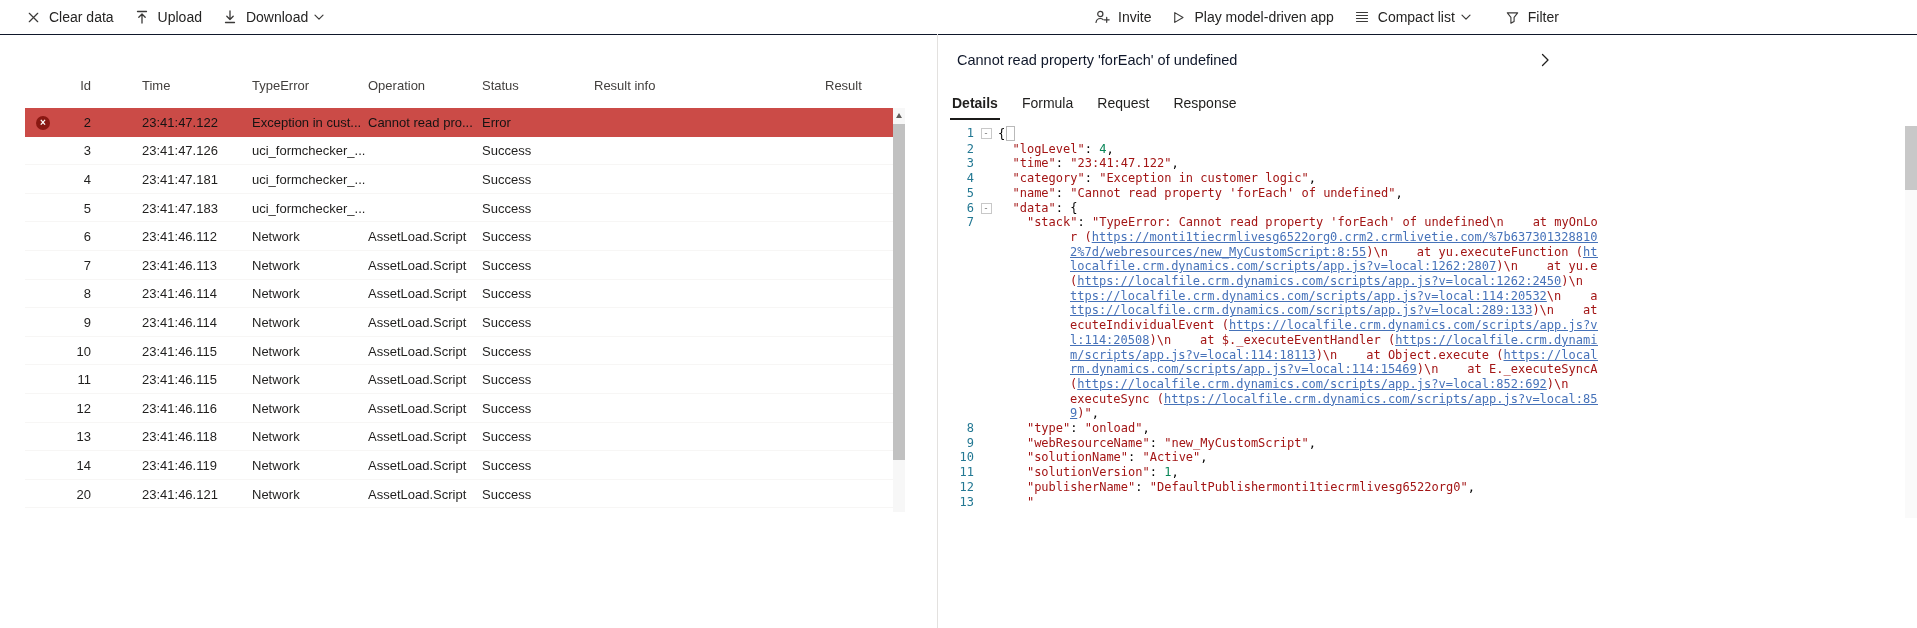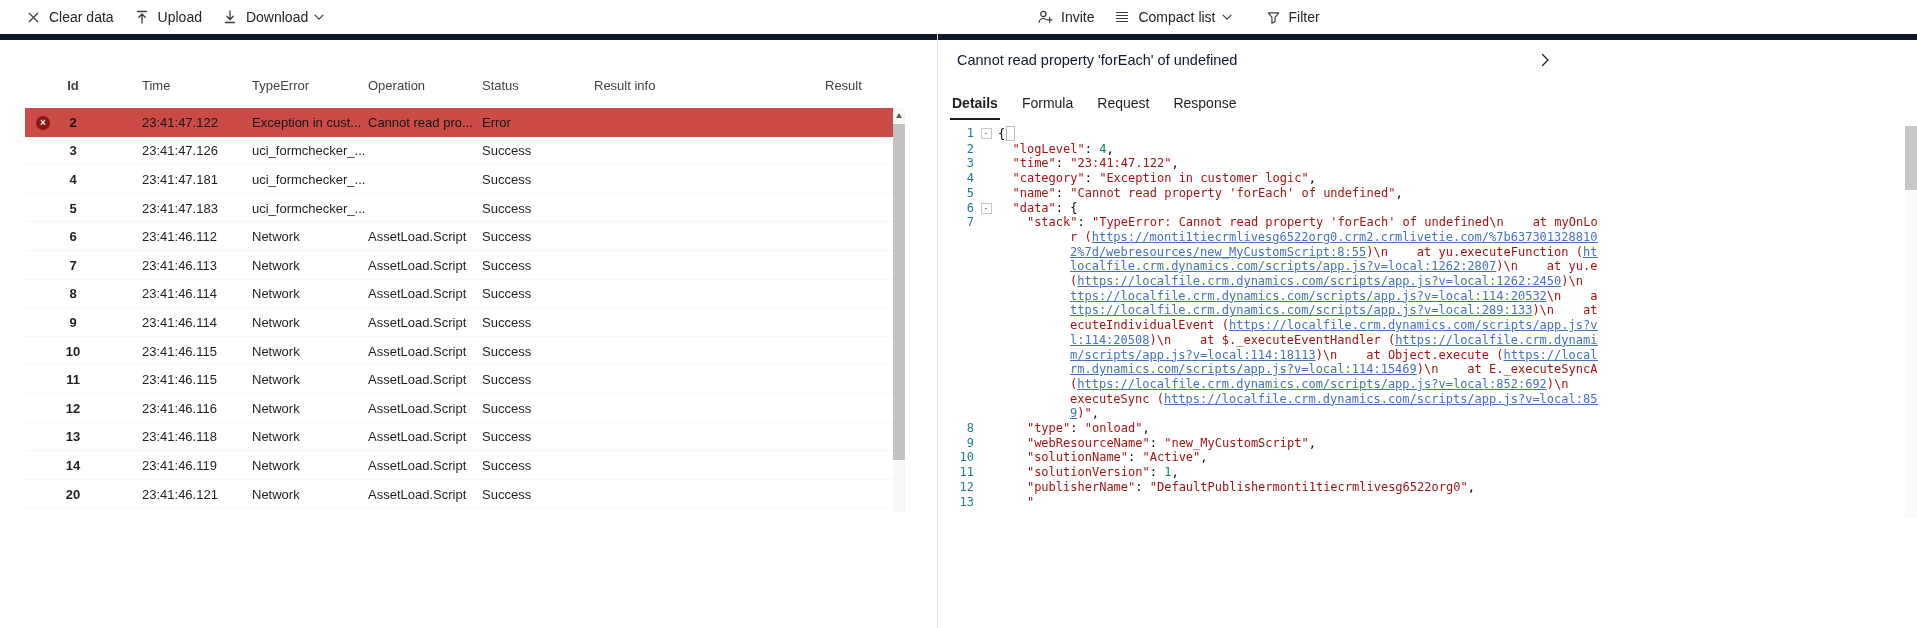--- a/index.html
+++ b/index.html
@@ -7,34 +7,34 @@
     position:relative;
     width:1917px;height:628px;
     background:#ffffff;
     overflow:hidden;
     font-family:"Liberation Sans", sans-serif;
     color:#201f1e;
   }
   svg{display:block;}
 
   
-  .toolbar{position:absolute;top:0;left:0;width:1917px;height:34px;background:#fff;border-bottom:6px solid #0f172a;}
+  .toolbar{position:absolute;top:0;left:0;width:1917px;height:34px;background:#fff;border-bottom:1px solid #0f172a;}
   .tb-group{position:absolute;top:0;height:34px;display:flex;align-items:center;}
   .tb-left{left:16px;}
-  .tb-right{left:1027px;}
+  .tb-right{left:1084px;}
   .tb-btn{display:flex;align-items:center;gap:8px;height:34px;padding:0 10px;font-size:14px;color:#252423;cursor:pointer;white-space:nowrap;}
   .tb-btn .icn{color:#3b3a39;}
   .tb-btn .chev{color:#3b3a39;margin-left:-2px;}
   .tb-sp{width:14px;}
 
   
   .grid{display:grid;grid-template-columns:30px 87px 110px 116px 114px 112px 231px 68px;}
   .thead{position:absolute;top:70px;left:25px;width:868px;height:30px;align-items:center;font-size:13px;color:#423f3d;}
   .cell{overflow:hidden;white-space:nowrap;text-overflow:ellipsis;}
-  .c-id{text-align:center;padding-right:51px;font-weight:bold;}
+  .c-id{text-align:right;padding-right:51px;}
   .rowswrap{position:absolute;top:108px;left:25px;width:868px;height:404px;overflow:hidden;}
   .trow{height:28.6px;align-items:center;font-size:13px;color:#201f1e;box-shadow:inset 0 -1px #f7f6f5;cursor:pointer;}
   .trow.error{background:#cb4b47;box-shadow:none;}
   .trow.error .cell{color:#161313;}
   .err-badge{display:inline-flex;align-items:center;justify-content:center;width:14px;height:14px;border-radius:50%;
     background:#891812;color:#fff;font-size:10px;font-weight:bold;line-height:1;margin-left:11px;}
 
   
   .tscroll{position:absolute;top:108px;left:893px;width:12px;height:404px;background:#f7f7f7;}
   .sarrow{position:absolute;top:0;left:0;width:12px;height:14px;display:flex;align-items:center;justify-content:center;}
@@ -101,20 +101,26 @@
   <div class="tb-group tb-right">
     <div class="tb-btn">
       <svg class="icn" width="16" height="16" viewBox="0 0 16 16" fill="none" stroke="currentColor" stroke-width="1.2" stroke-linecap="round" stroke-linejoin="round">
           <circle cx="6.3" cy="5" r="2.6"></circle>
           <path d="M2 13.5 C2.4 10.9 4.2 9.5 6.3 9.5 C7.4 9.5 8.4 9.9 9.1 10.6"></path>
           <path d="M12.7 8.3 V13.3 M10.2 10.8 H15.2"></path>
         </svg>
       <span>Invite</span>
     </div>
     <div class="tb-btn">
+      <svg class="icn" width="15" height="15" viewBox="0 0 16 16" fill="none" stroke="currentColor" stroke-width="1.2" stroke-linejoin="round">
+          <path d="M4 2.8 L12.8 8 L4 13.2 Z"></path>
+        </svg>
+      <span>Play model-driven app</span>
+    </div>
+    <div class="tb-btn">
       <svg class="icn" width="16" height="16" viewBox="0 0 16 16" fill="none" stroke="currentColor" stroke-width="1.2" stroke-linecap="round">
           <path d="M2.5 3.5 H13.5 M2.5 6.5 H13.5 M2.5 9.5 H13.5 M2.5 12.5 H13.5"></path>
         </svg>
       <span>Compact list</span>
       <svg class="chev" width="10" height="7" viewBox="0 0 10 7" fill="none" stroke="currentColor" stroke-width="1.2" stroke-linecap="round" stroke-linejoin="round">
           <path d="M1 1.2 L5 5.2 L9 1.2"></path>
         </svg>
     </div>
     <div class="tb-sp"></div>
     <div class="tb-btn">

